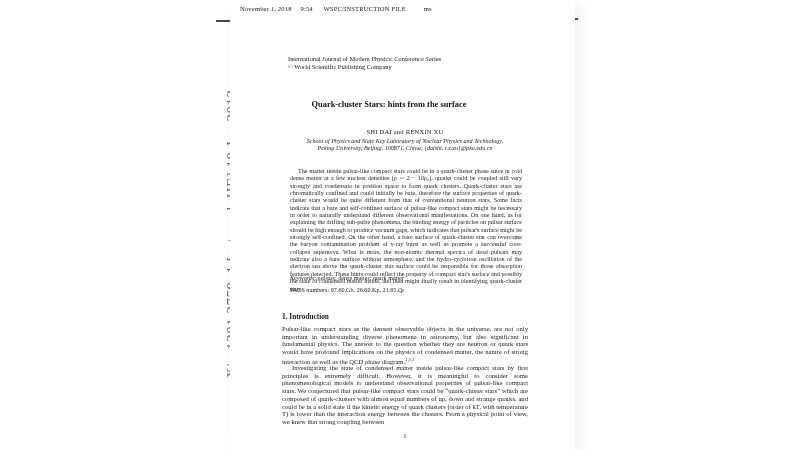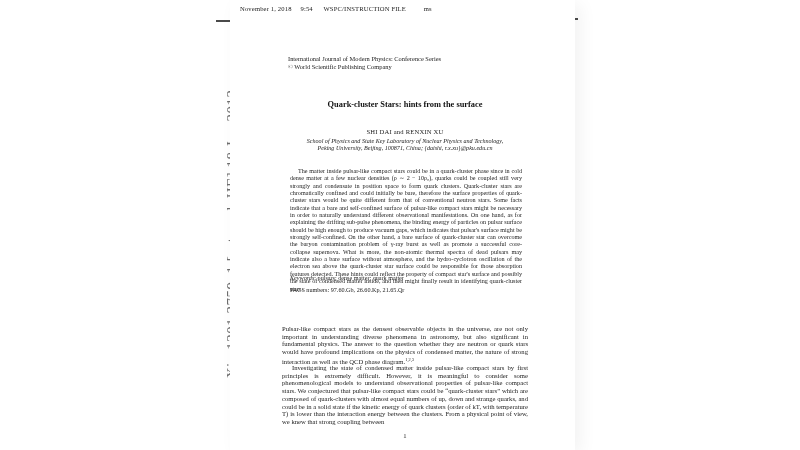--- a/index.html
+++ b/index.html
@@ -48,21 +48,21 @@
     white-space: nowrap;
   }
   .journal {
     position: absolute;
     left: 58px; top: 55px;
     font-size: 6.4px; line-height: 7.9px;
     color: #222;
   }
   .title {
     position: absolute;
-    left: 52px; top: 100px; width: 246px;
+    left: 36px; top: 100px; width: 246px;
     text-align: center;
     font-weight: bold;
     font-size: 8.4px;
     color: #111;
   }
   .authors {
     position: absolute;
     left: 52px; top: 128px; width: 246px;
     text-align: center;
     font-size: 6.6px;
@@ -154,20 +154,21 @@
   </div>
 
   <div class="abstract"><span class="indent"></span><span>The matter inside pulsar-like compact stars could be in a quark-cluster phase since in cold dense matter at a few nuclear densities (ρ ∼ 2 − 10ρ₀), quarks could be coupled still very strongly and condensate in position space to form quark clusters. Quark-cluster stars are chromatically confined and could initially be bare, therefore the surface properties of quark-cluster stars would be quite different from that of conventional neutron stars. Some facts indicate that a bare and self-confined surface of pulsar-like compact stars might be necessary in order to naturally understand different observational manifestations. On one hand, as for explaining the drifting sub-pulse phenomena, the binding energy of particles on pulsar surface should be high enough to produce vacuum gaps, which indicates that pulsar's surface might be strongly self-confined. On the other hand, a bare surface of quark-cluster star can overcome the baryon contamination problem of γ-ray burst as well as promote a successful core-collapse supernova. What is more, the non-atomic thermal spectra of dead pulsars may indicate also a bare surface without atmosphere, and the hydro-cyclotron oscillation of the electron sea above the quark-cluster star surface could be responsible for those absorption features detected. These hints could reflect the property of compact star's surface and possibly the state of condensed matter inside, and then might finally result in identifying quark-cluster stars.</span></div>
 
   <div class="keywords">
     <span class="kwlabel">Keywords</span><span>: pulsars; dense matter; quark matter</span>
   </div>
 
   <div class="pacs">PACS numbers: 97.60.Gb, 26.60.Kp, 21.65.Qr</div>
 
+  <div class="sec-heading">1. Introduction</div>
 
   <div class="para1"><span>Pulsar-like compact stars as the densest observable objects in the universe, are not only important in understanding diverse phenomena in astronomy, but also significant in fundamental physics. The answer to the question whether they are neutron or quark stars would have profound implications on the physics of condensed matter, the nature of strong interaction as well as the QCD phase diagram.</span><sup>1,2,3</sup></div>
 
   <div class="para2">Investigating the state of condensed matter inside pulsar-like compact stars by first principles is extremely difficult. However, it is meaningful to consider some phenomenological models to understand observational properties of pulsar-like compact stars. We conjectured that pulsar-like compact stars could be “quark-cluster stars” which are composed of quark-clusters with almost equal numbers of up, down and strange quarks, and could be in a solid state if the kinetic energy of quark clusters (order of kT, with temperature T) is lower than the interaction energy between the clusters. From a physical point of view, we knew that strong coupling between</div>
 
   <div class="pageno">1</div>
 
 </div>
 
 </body></html>

